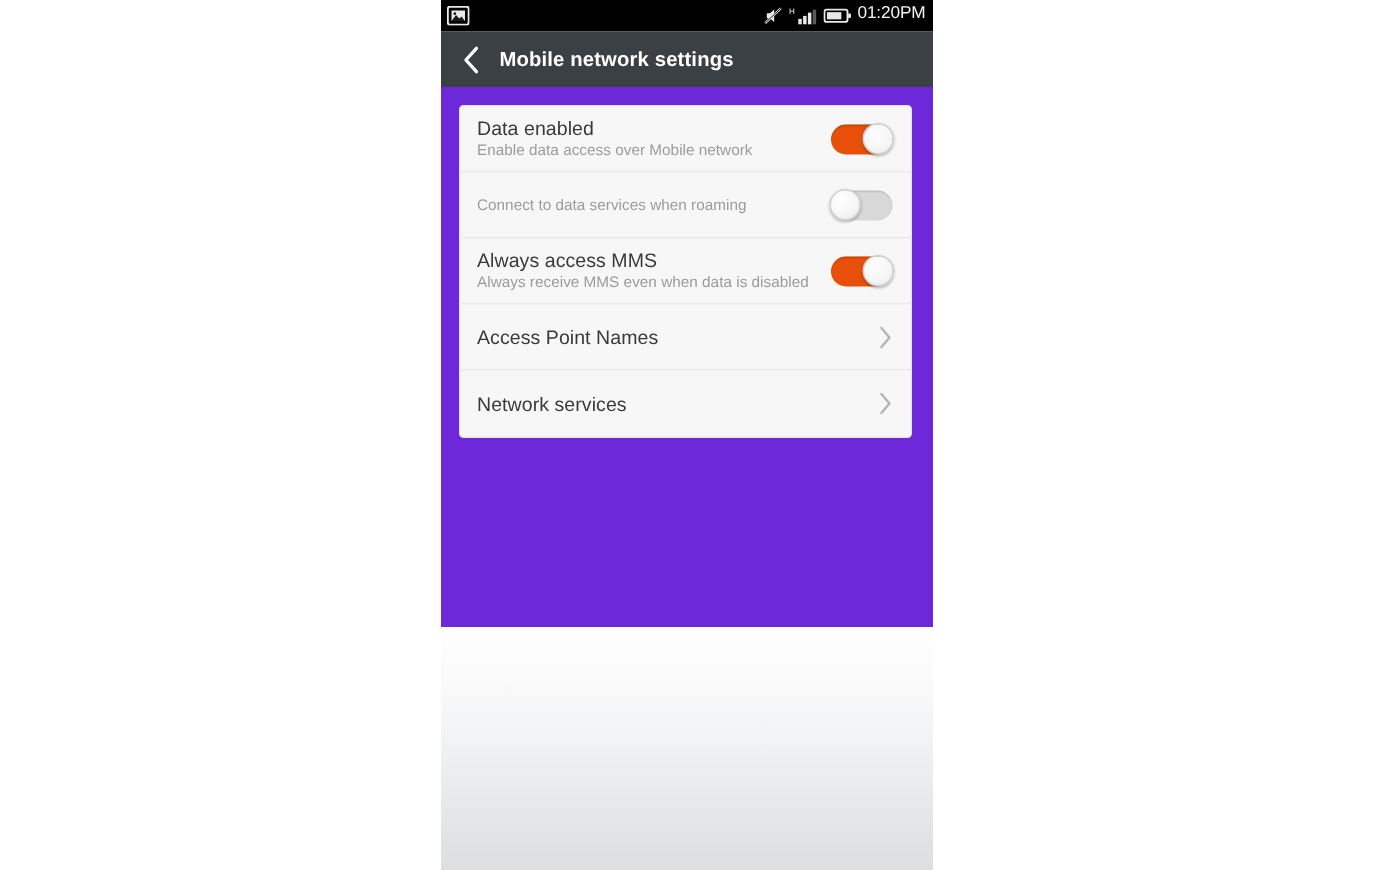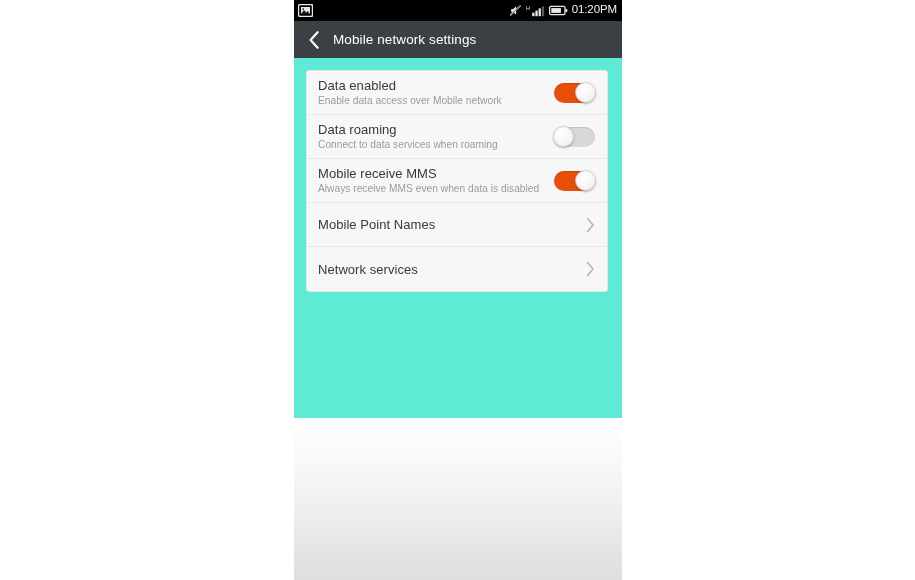--- a/index.html
+++ b/index.html
@@ -74,33 +74,33 @@
     width: 22px;
     height: 30px;
     display: flex;
     align-items: center;
     justify-content: center;
     cursor: pointer;
   }
   #actionbar .title {
     color: #ffffff;
     font-size: 13.5px;
-    font-weight: normal;
+    font-weight: bold;
     margin-left: 8px;
     letter-spacing: 0.1px;
   }
 
   
   #content {
     position: absolute;
     left: 0;
     top: 58px;
     width: 328px;
     height: 450px;
-    background: #5eead4;
+    background: #6d28d9;
   }
   
   #bottom-fade {
     position: absolute;
     left: 0;
     top: 360px;
     width: 328px;
     height: 162px;
     background: linear-gradient(to bottom, #ffffff 0%, #fbfbfc 18%, #f1f2f3 48%, #e4e6e8 78%, #dcdee0 100%);
     pointer-events: none;
@@ -260,41 +260,40 @@
           <div class="t-title">Data enabled</div>
           <div class="t-sub">Enable data access over Mobile network</div>
         </div>
         <div class="switch on">
           <div class="knob"></div>
         </div>
       </div>
 
       <div class="row two-line">
         <div class="texts">
-          <div class="t-title">Data roaming</div>
           <div class="t-sub">Connect to data services when roaming</div>
         </div>
         <div class="switch off">
           <div class="knob"></div>
         </div>
       </div>
 
       <div class="row two-line">
         <div class="texts">
-          <div class="t-title">Mobile receive MMS</div>
+          <div class="t-title">Always access MMS</div>
           <div class="t-sub">Always receive MMS even when data is disabled</div>
         </div>
         <div class="switch on">
           <div class="knob"></div>
         </div>
       </div>
 
       <div class="row one-line">
         <div class="texts">
-          <div class="t-title">Mobile Point Names</div>
+          <div class="t-title">Access Point Names</div>
         </div>
         <span class="chevron">
           <svg width="9" height="16" viewBox="0 0 9 16">
             <path d="M1.6 1.6 L7 8 L1.6 14.4" fill="none" stroke="#b5b5b5" stroke-width="1.6" stroke-linecap="round" stroke-linejoin="round"></path>
           </svg>
         </span>
       </div>
 
 
       <div class="row one-line">

